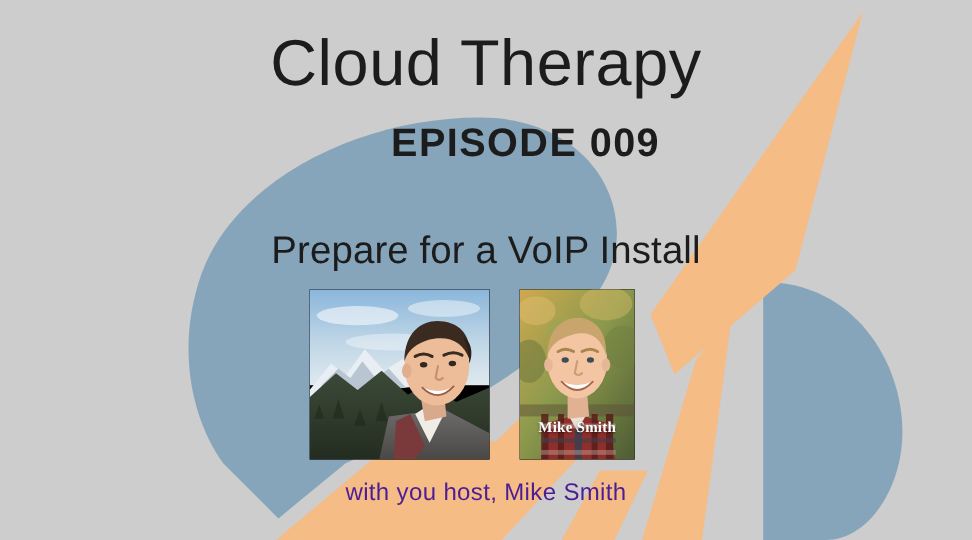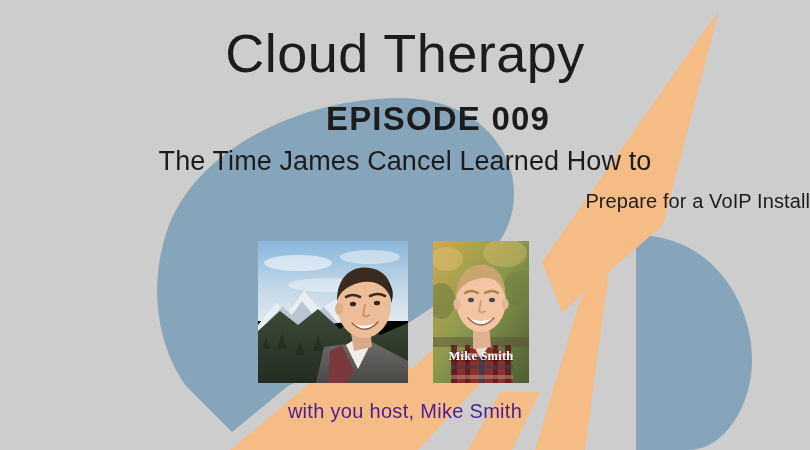--- a/index.html
+++ b/index.html
@@ -76,24 +76,23 @@
     padding-left: 33px;
   }
   #subtitle-line-1 {
     top: 146px;
     font-size: 27px;
     font-weight: 500;
     letter-spacing: .1px;
   }
   #subtitle-line-2 {
     top: 190px;
-    font-size: 20px;
+    font-size: 32px;
     font-weight: 500;
     letter-spacing: .1px;
-    text-align: right;
   }
   #host-credit {
     top: 400px;
     font-size: 20px;
     font-weight: 300;
     color: #4c1d95;
     letter-spacing: .3px;
   }
 </style>
 </head>
@@ -257,19 +256,18 @@
       <ellipse cx="24" cy="63" rx="3.6" ry="5.5" fill="#e5b796"></ellipse>
       <ellipse cx="72" cy="63" rx="3.6" ry="5.5" fill="#e5b796"></ellipse>
     </svg>
     <div class="photo-caption">Mike Smith</div>
   </div>
 
   <div class="txt" id="title-main">Cloud Therapy</div>
 
   <div class="txt" id="episode-number">EPISODE 009</div>
 
-  <div class="txt" id="subtitle-line-1">The Time James Cancel Learned How to</div>
 
   <div class="txt" id="subtitle-line-2">Prepare for a VoIP Install</div>
 
   <div class="txt" id="host-credit">with you host, Mike Smith</div>
 
 </div>
 
 </body></html>

